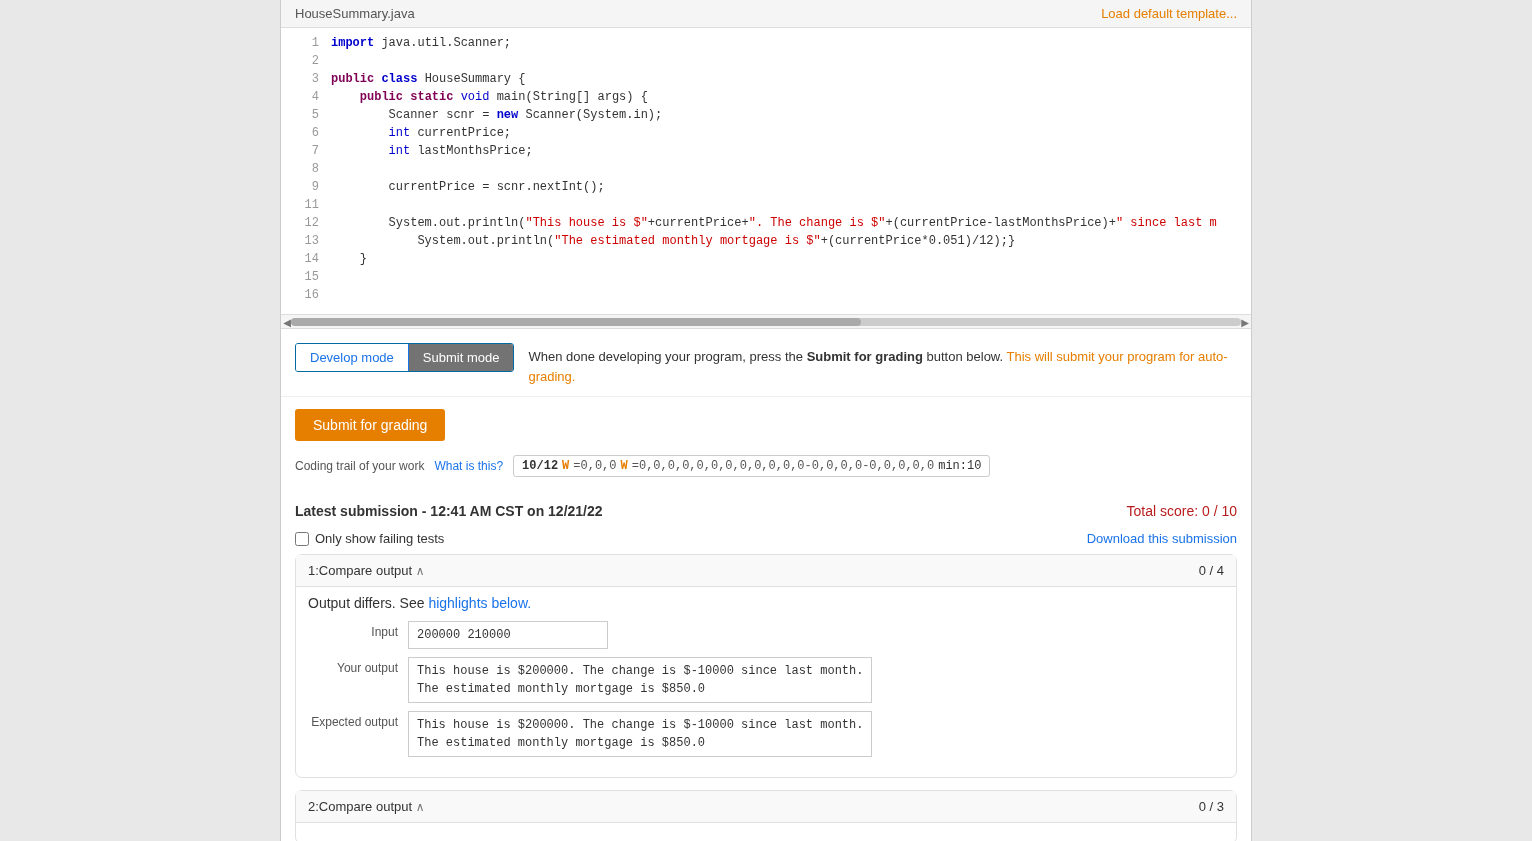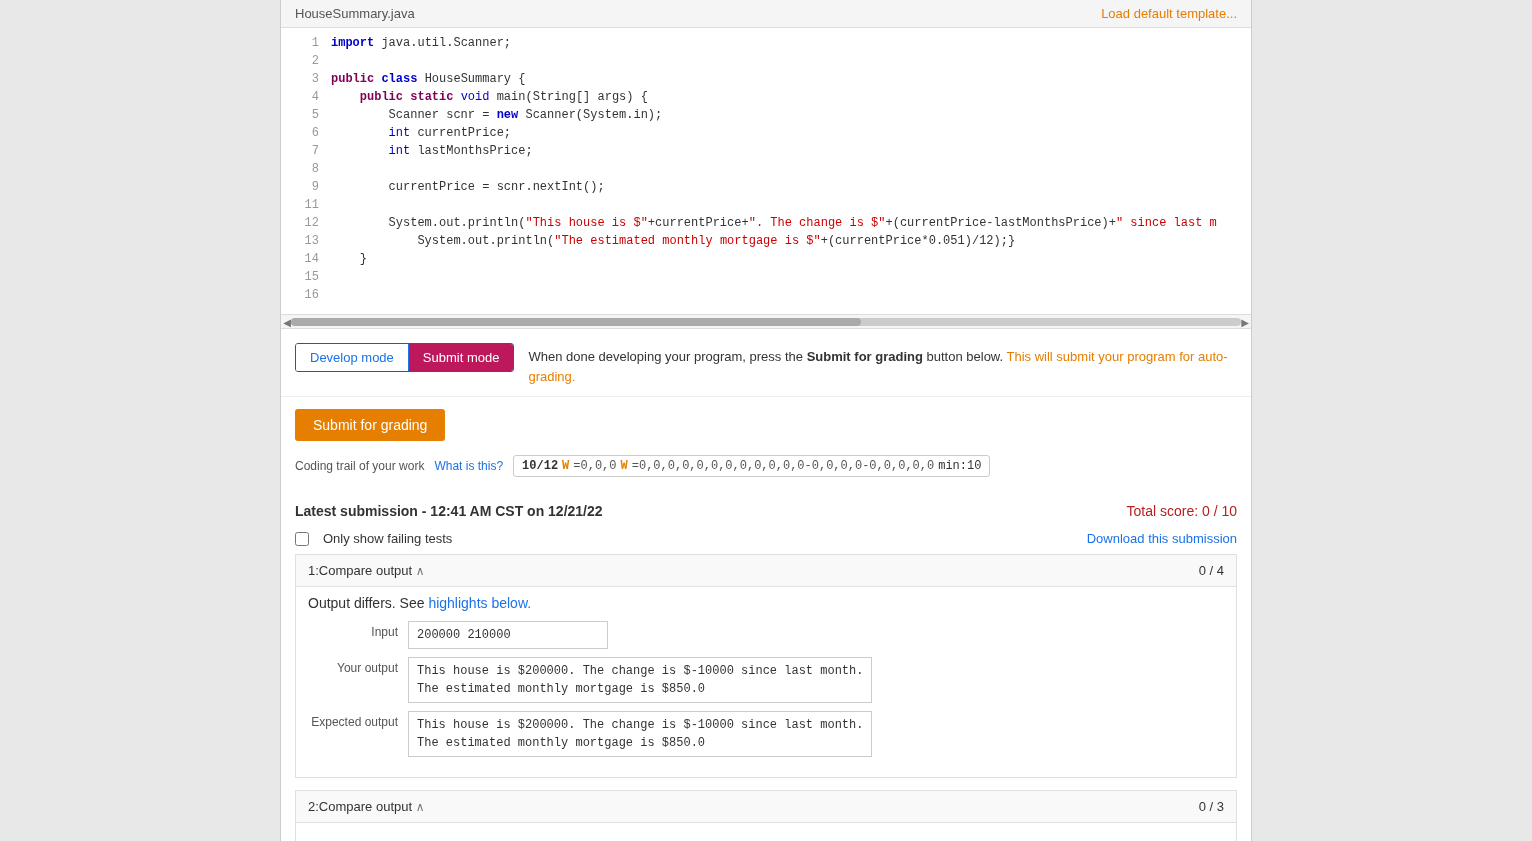--- a/index.html
+++ b/index.html
@@ -145,21 +145,21 @@
       cursor: pointer;
       border: none;
       outline: none;
     }
     .mode-btn.develop {
       background: #fff;
       color: #1a73e8;
       border-right: 1px solid #1a73e8;
     }
     .mode-btn.submit {
-      background: #be185d;
+      background: #737373;
       color: #fff;
     }
     .mode-description {
       font-size: 13px;
       color: #333;
       padding-top: 4px;
       line-height: 1.5;
     }
     .mode-description strong {
       font-weight: bold;
@@ -242,42 +242,42 @@
     
     .filter-row {
       padding: 4px 14px 8px 14px;
       display: flex;
       justify-content: space-between;
       align-items: center;
     }
     .filter-left {
       display: flex;
       align-items: center;
-      gap: 14px;
+      gap: 6px;
     }
     .filter-checkbox {
       width: 14px;
       height: 14px;
     }
     .filter-label {
       font-size: 13px;
       color: #333;
     }
     .download-link {
       color: #1a73e8;
       font-size: 13px;
       cursor: pointer;
       text-decoration: none;
     }
 
     
     .test-section {
       border: 1px solid #e0e0e0;
       margin: 0 14px 12px 14px;
-      border-radius: 0;
+      border-radius: 7px;
     }
     .test-header {
       display: flex;
       justify-content: space-between;
       align-items: center;
       padding: 8px 12px;
       background: #f9f9f9;
       border-bottom: 1px solid #e0e0e0;
     }
     .test-title {

